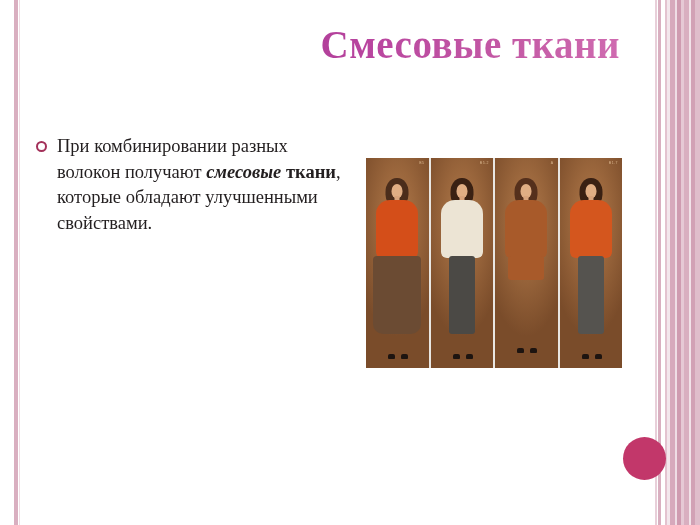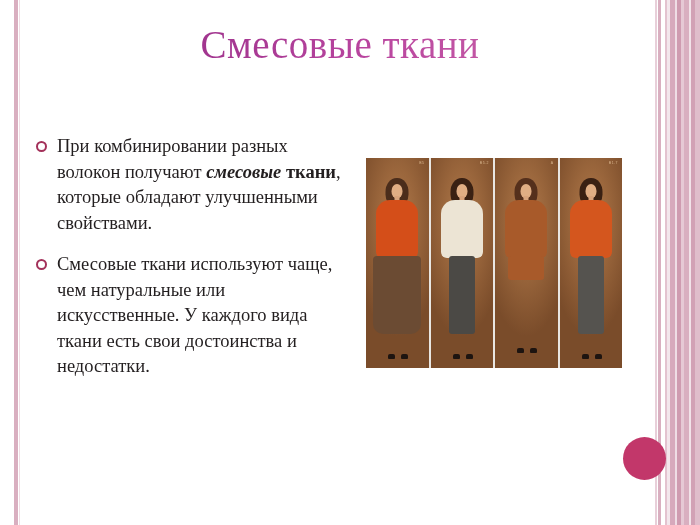--- a/index.html
+++ b/index.html
@@ -27,24 +27,24 @@
 
   
   .right-stripes{
     position:absolute;right:0;top:0;width:48px;height:525px;
   }
   .stripe{position:absolute;top:0;height:525px;}
 
   
   .title{
     position:absolute;left:60px;top:22px;width:560px;
-    text-align:center;
+    text-align:right;
     font-family:"Liberation Serif", serif;
     font-size:39px;
-    font-weight:normal;
+    font-weight:bold;
     letter-spacing:0.5px;
     line-height:46px;
     background:linear-gradient(90deg,#8e2a80 0%,#a33690 28%,#b9459f 55%,#c45aa5 80%,#cf6bb0 100%);
     -webkit-background-clip:text;
     background-clip:text;
     color:transparent;
     -webkit-text-fill-color:transparent;
     white-space:nowrap;
   }
 
@@ -153,24 +153,20 @@
 
   <div class="title">Смесовые ткани</div>
 
   <div class="body-col">
 
     <div class="bullet-row">
       <span class="bullet-marker"></span>
       <div class="bullet-text" id="bullet-0"><span>При комбинировании разных волокон получают </span><span class="em-blend">смесовые</span><span> </span><span class="em-bold">ткани</span><span>, которые обладают улучшенными свойствами.</span></div>
     </div>
 
-    <div class="bullet-row">
-      <span class="bullet-marker"></span>
-      <div class="bullet-text" id="bullet-1"><span>Смесовые ткани используют чаще, чем натуральные или искусственные. У каждого вида ткани есть свои достоинства и недостатки.</span></div>
-    </div>
 
   </div>
 
   <div class="photo">
     <div class="panels" id="photo-panels">
         <div class="panel">
           <div class="panel-bg"></div>
           <div class="panel-code">B5</div>
           <div class="fig hair" style="position: absolute;"></div>
           <div class="fig head" style="position: absolute;"></div>

